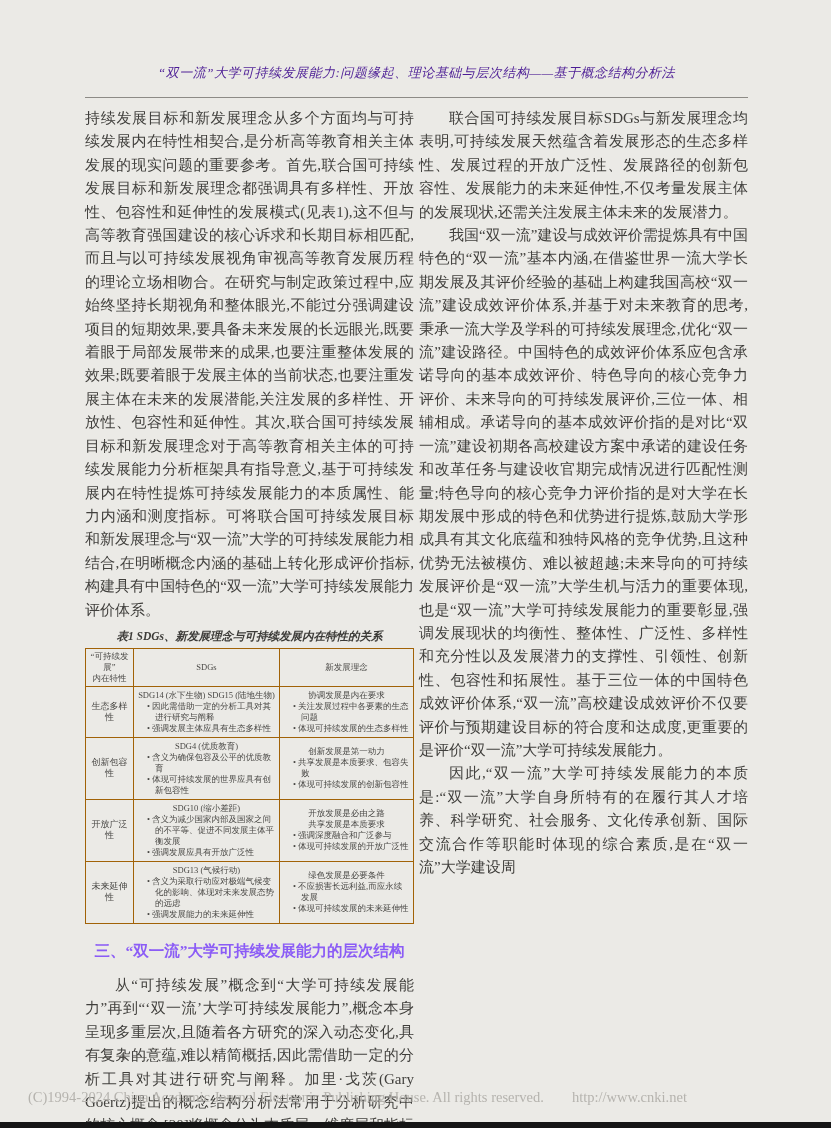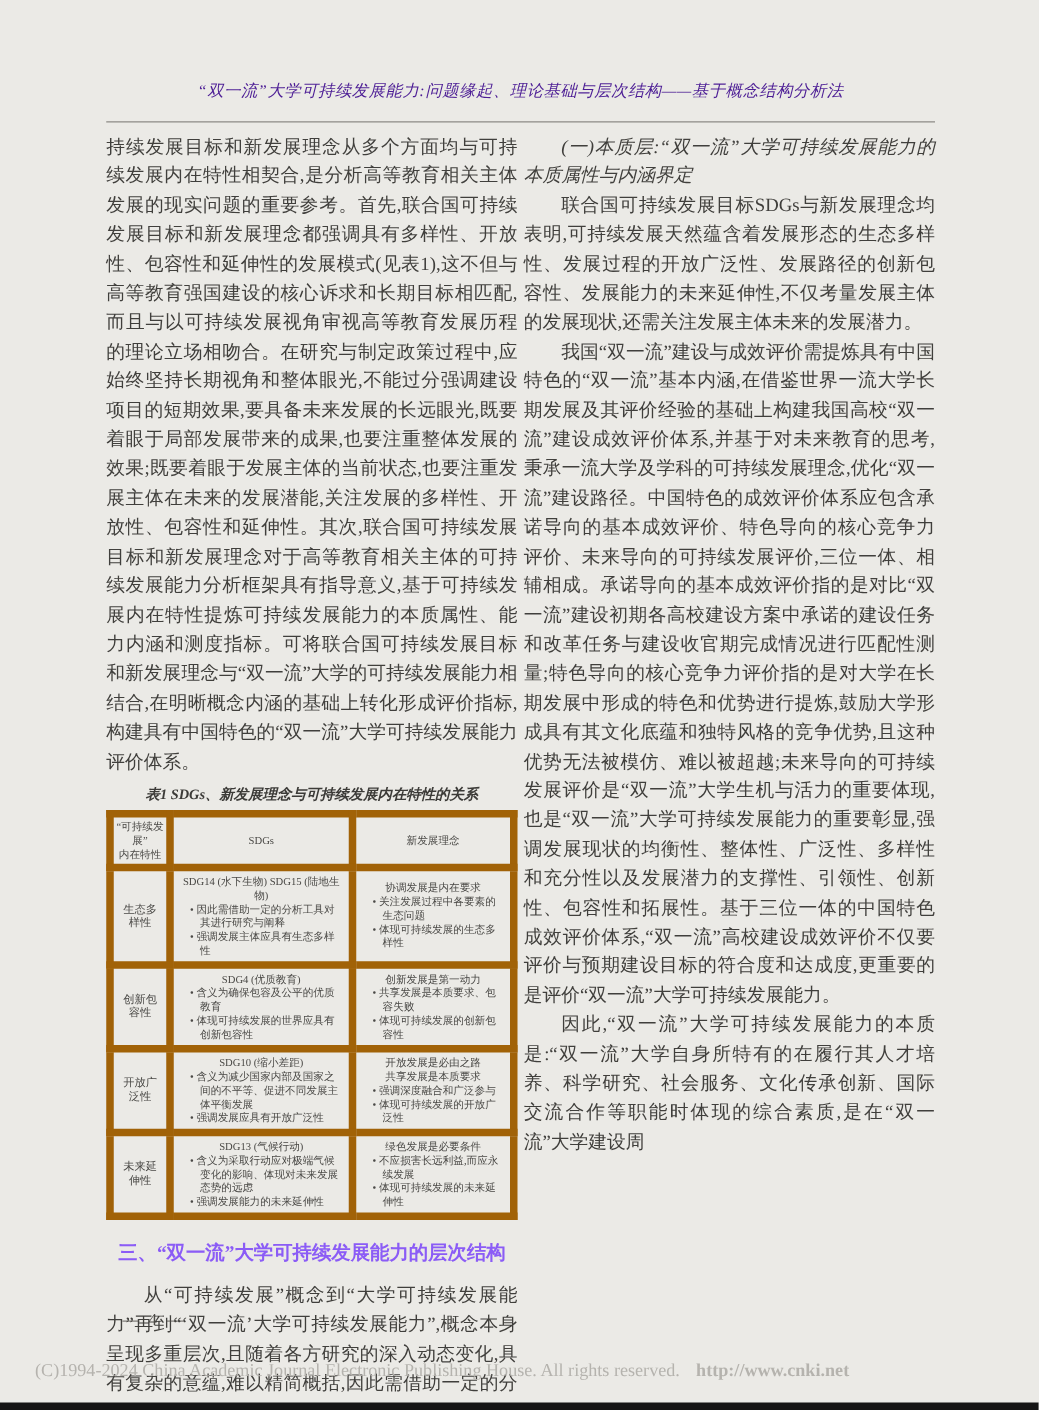--- a/index.html
+++ b/index.html
@@ -39,21 +39,21 @@
     margin:7px 0 4px 0;text-align:center;
     font-size:11.5px;font-weight:bold;font-style:italic;
     color:#3c3b38;line-height:15px;text-indent:0;
   }
   table.data{
     width:100%;border-collapse:collapse;
     font-size:8.5px;line-height:11px;color:#4a4946;
     text-align:left;margin-bottom:2px;
   }
   table.data th, table.data td{
-    border:6px solid #a16207;
+    border:1px solid #a16207;
     padding:3px 4px;vertical-align:middle;
   }
   table.data th{
     font-weight:normal;text-align:center;white-space:pre-line;
     padding:2px 2px;
   }
   td.trait{ text-align:center;font-size:9px; }
   td.detail{ vertical-align:top; }
   .cell-title{white-space:pre-line;text-align:center;}
   table.data ul{margin:0;padding:0 0 0 9px;list-style:none;}
@@ -74,21 +74,21 @@
   .page-number{
     position:absolute;left:98px;top:1048px;
     font-size:13.5px;color:#4c4a46;letter-spacing:2px;
   }
 
   
   .footer{
     position:absolute;left:28px;top:1089px;width:775px;
     font-size:14.5px;color:#b5b3ae;white-space:nowrap;
   }
-  .footer .url{margin-left:13px;font-weight:bold;}
+  .footer .url{margin-left:28px;}
   .bottom-bar{
     position:absolute;left:0;bottom:0;width:831px;height:6px;
     background:#151515;
   }
 </style>
 </head>
 <body>
 
 <div class="page">
 
@@ -186,21 +186,20 @@
         </tr>
       </tbody>
     </table>
 
     <h2 class="section-heading">三、“双一流”大学可持续发展能力的层次结构</h2>
 
     <p class="indent">从“可持续发展”概念到“大学可持续发展能力”再到“‘双一流’大学可持续发展能力”,概念本身呈现多重层次,且随着各方研究的深入动态变化,具有复杂的意蕴,难以精简概括,因此需借助一定的分析工具对其进行研究与阐释。加里·戈茨(Gary Goertz)提出的概念结构分析法常用于分析研究中的核心概念,[20]将概念分为本质层、维度层和指标层[21],逐层解构的分析步骤体现了概念内涵的层次结构。</p>
   </div>
 
   <div class="col col-right">
-    <p class="subheading">(一)本质层:“双一流”大学可持续发展能力的本质属性与内涵界定</p>
     <p class="indent">联合国可持续发展目标SDGs与新发展理念均表明,可持续发展天然蕴含着发展形态的生态多样性、发展过程的开放广泛性、发展路径的创新包容性、发展能力的未来延伸性,不仅考量发展主体的发展现状,还需关注发展主体未来的发展潜力。</p>
     <p class="indent">我国“双一流”建设与成效评价需提炼具有中国特色的“双一流”基本内涵,在借鉴世界一流大学长期发展及其评价经验的基础上构建我国高校“双一流”建设成效评价体系,并基于对未来教育的思考,秉承一流大学及学科的可持续发展理念,优化“双一流”建设路径。中国特色的成效评价体系应包含承诺导向的基本成效评价、特色导向的核心竞争力评价、未来导向的可持续发展评价,三位一体、相辅相成。承诺导向的基本成效评价指的是对比“双一流”建设初期各高校建设方案中承诺的建设任务和改革任务与建设收官期完成情况进行匹配性测量;特色导向的核心竞争力评价指的是对大学在长期发展中形成的特色和优势进行提炼,鼓励大学形成具有其文化底蕴和独特风格的竞争优势,且这种优势无法被模仿、难以被超越;未来导向的可持续发展评价是“双一流”大学生机与活力的重要体现,也是“双一流”大学可持续发展能力的重要彰显,强调发展现状的均衡性、整体性、广泛性、多样性和充分性以及发展潜力的支撑性、引领性、创新性、包容性和拓展性。基于三位一体的中国特色成效评价体系,“双一流”高校建设成效评价不仅要评价与预期建设目标的符合度和达成度,更重要的是评价“双一流”大学可持续发展能力。</p>
     <p class="indent">因此,“双一流”大学可持续发展能力的本质是:“双一流”大学自身所特有的在履行其人才培养、科学研究、社会服务、文化传承创新、国际交流合作等职能时体现的综合素质,是在“双一流”大学建设周</p>
   </div>
 
   <div class="page-number">— 4 —</div>
 
   <div class="footer">
     <span>(C)1994-2024 China Academic Journal Electronic Publishing House. All rights reserved.</span><span class="url">http://www.cnki.net</span>
   </div>

